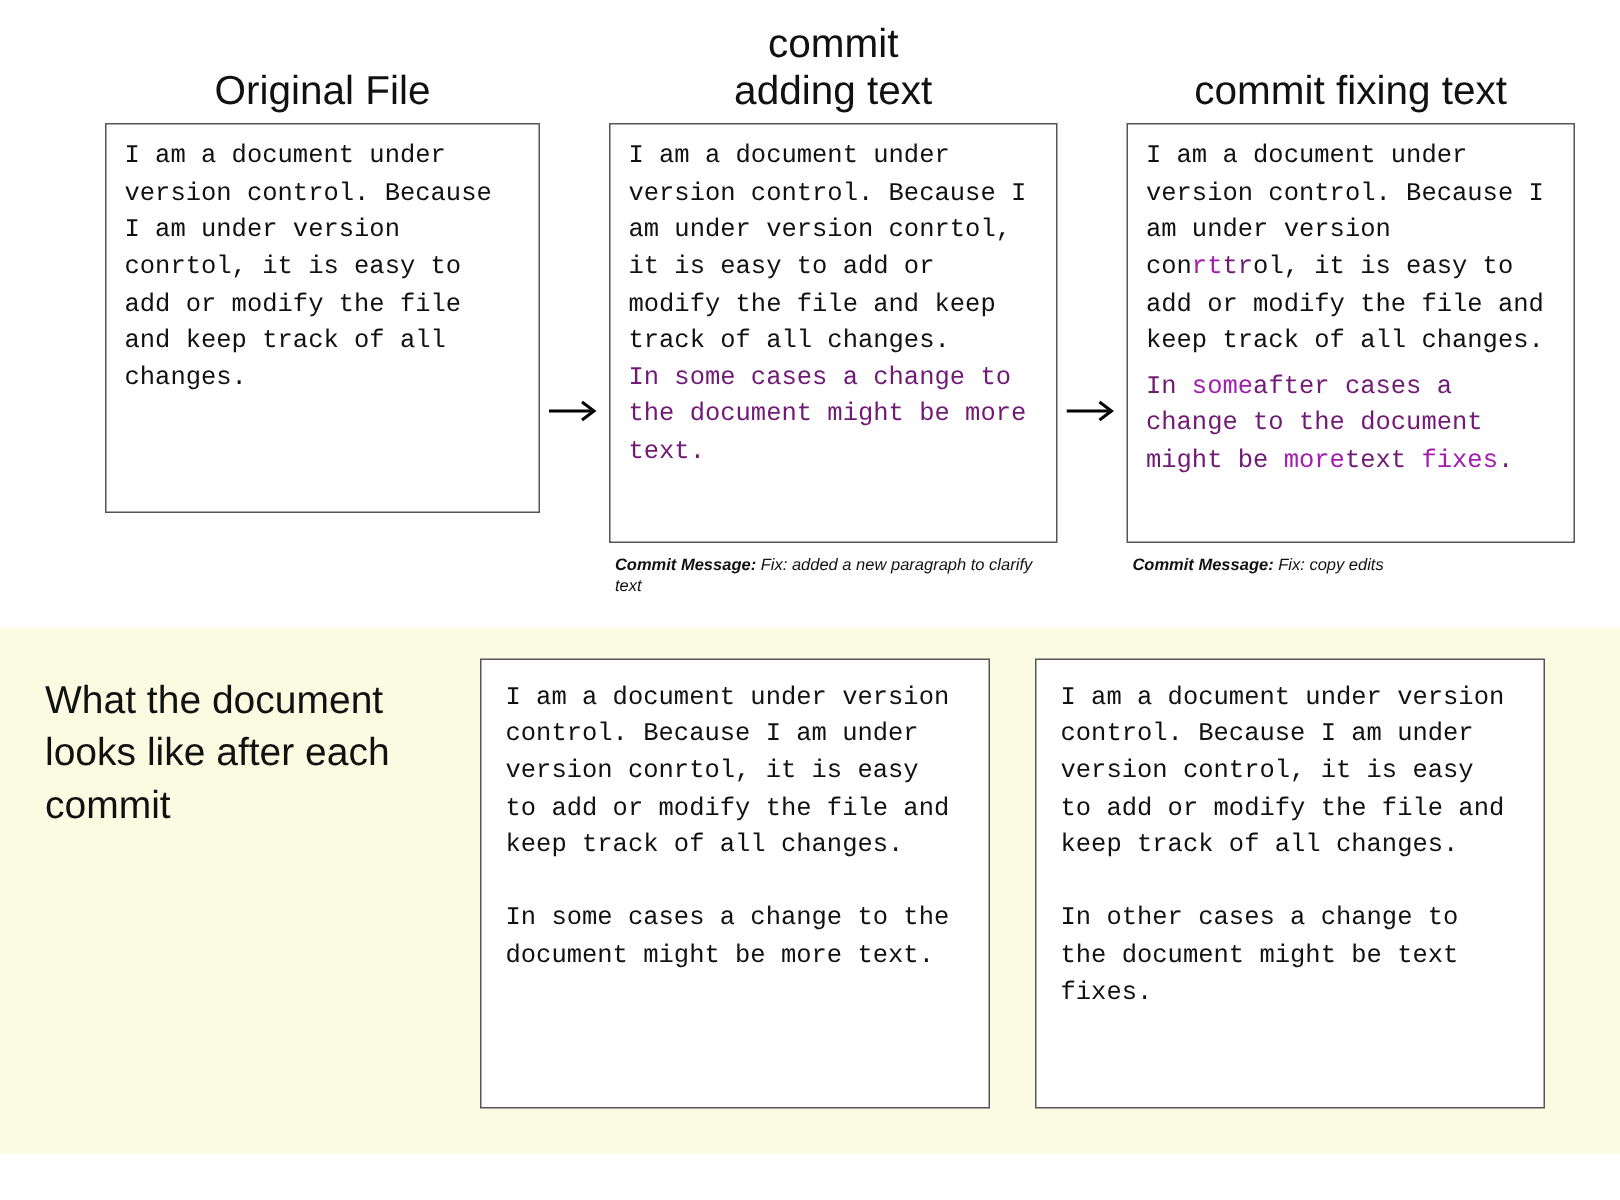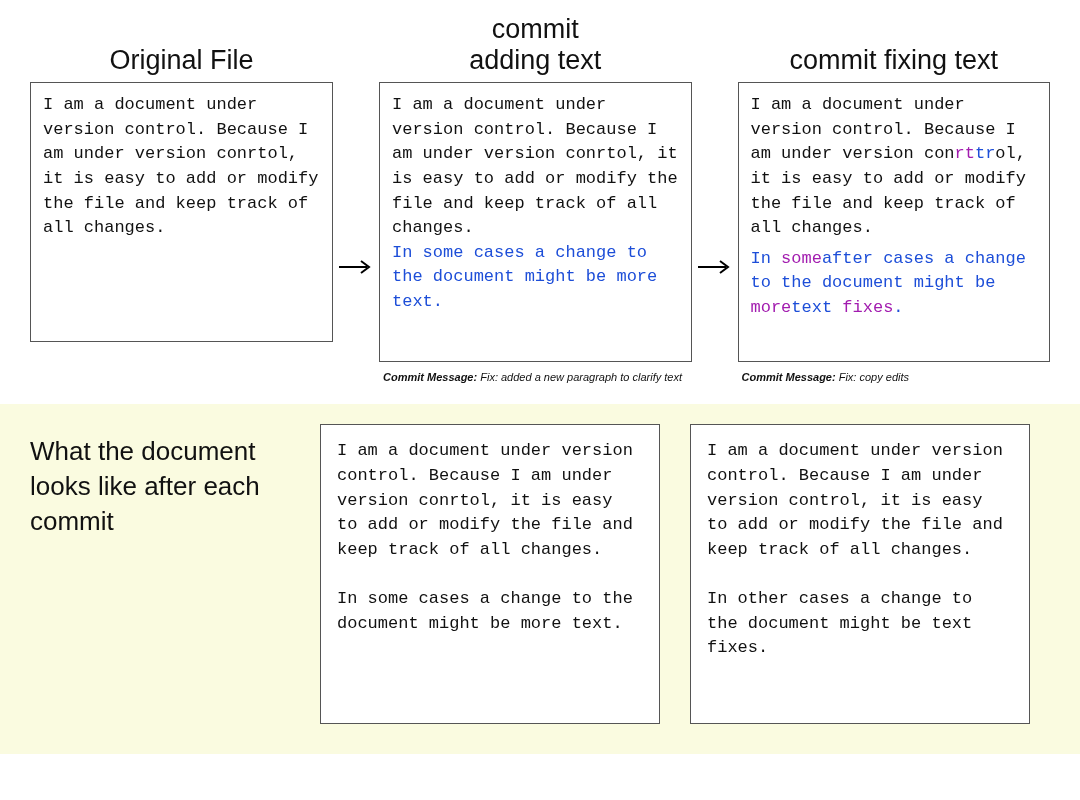--- a/index.html
+++ b/index.html
@@ -18,21 +18,21 @@
     padding: 10px 30px 0 30px;
     align-items: flex-start;
     gap: 0;
     position: relative;
   }
   .col {
     display: flex;
     flex-direction: column;
     align-items: center;
   }
-  .col1 { width: 320px; }
+  .col1 { width: 320px; margin-left: 40px; }
   .col2 { width: 330px; }
   .col3 { width: 330px; }
   .heading {
     font-size: 27px;
     font-weight: 400;
     line-height: 1.15;
     text-align: center;
     margin-bottom: 6px;
     min-height: 66px;
     display: flex;
@@ -46,21 +46,21 @@
     padding: 10px 12px;
     font-family: "Courier New", Courier, monospace;
     font-size: 17px;
     line-height: 1.45;
     color: #111;
     width: 100%;
   }
   .box1 { height: 260px; }
   .box2 { height: 280px; }
   .box3 { height: 280px; }
-  .added { color: #1d4ed8; }
+  .added { color: #701a75; }
   .deleted { color: #a21caf; }
   .commit-msg {
     font-size: 11px;
     font-style: italic;
     margin-top: 8px;
     width: 100%;
     text-align: left;
     padding: 0 4px;
     line-height: 1.3;
   }

